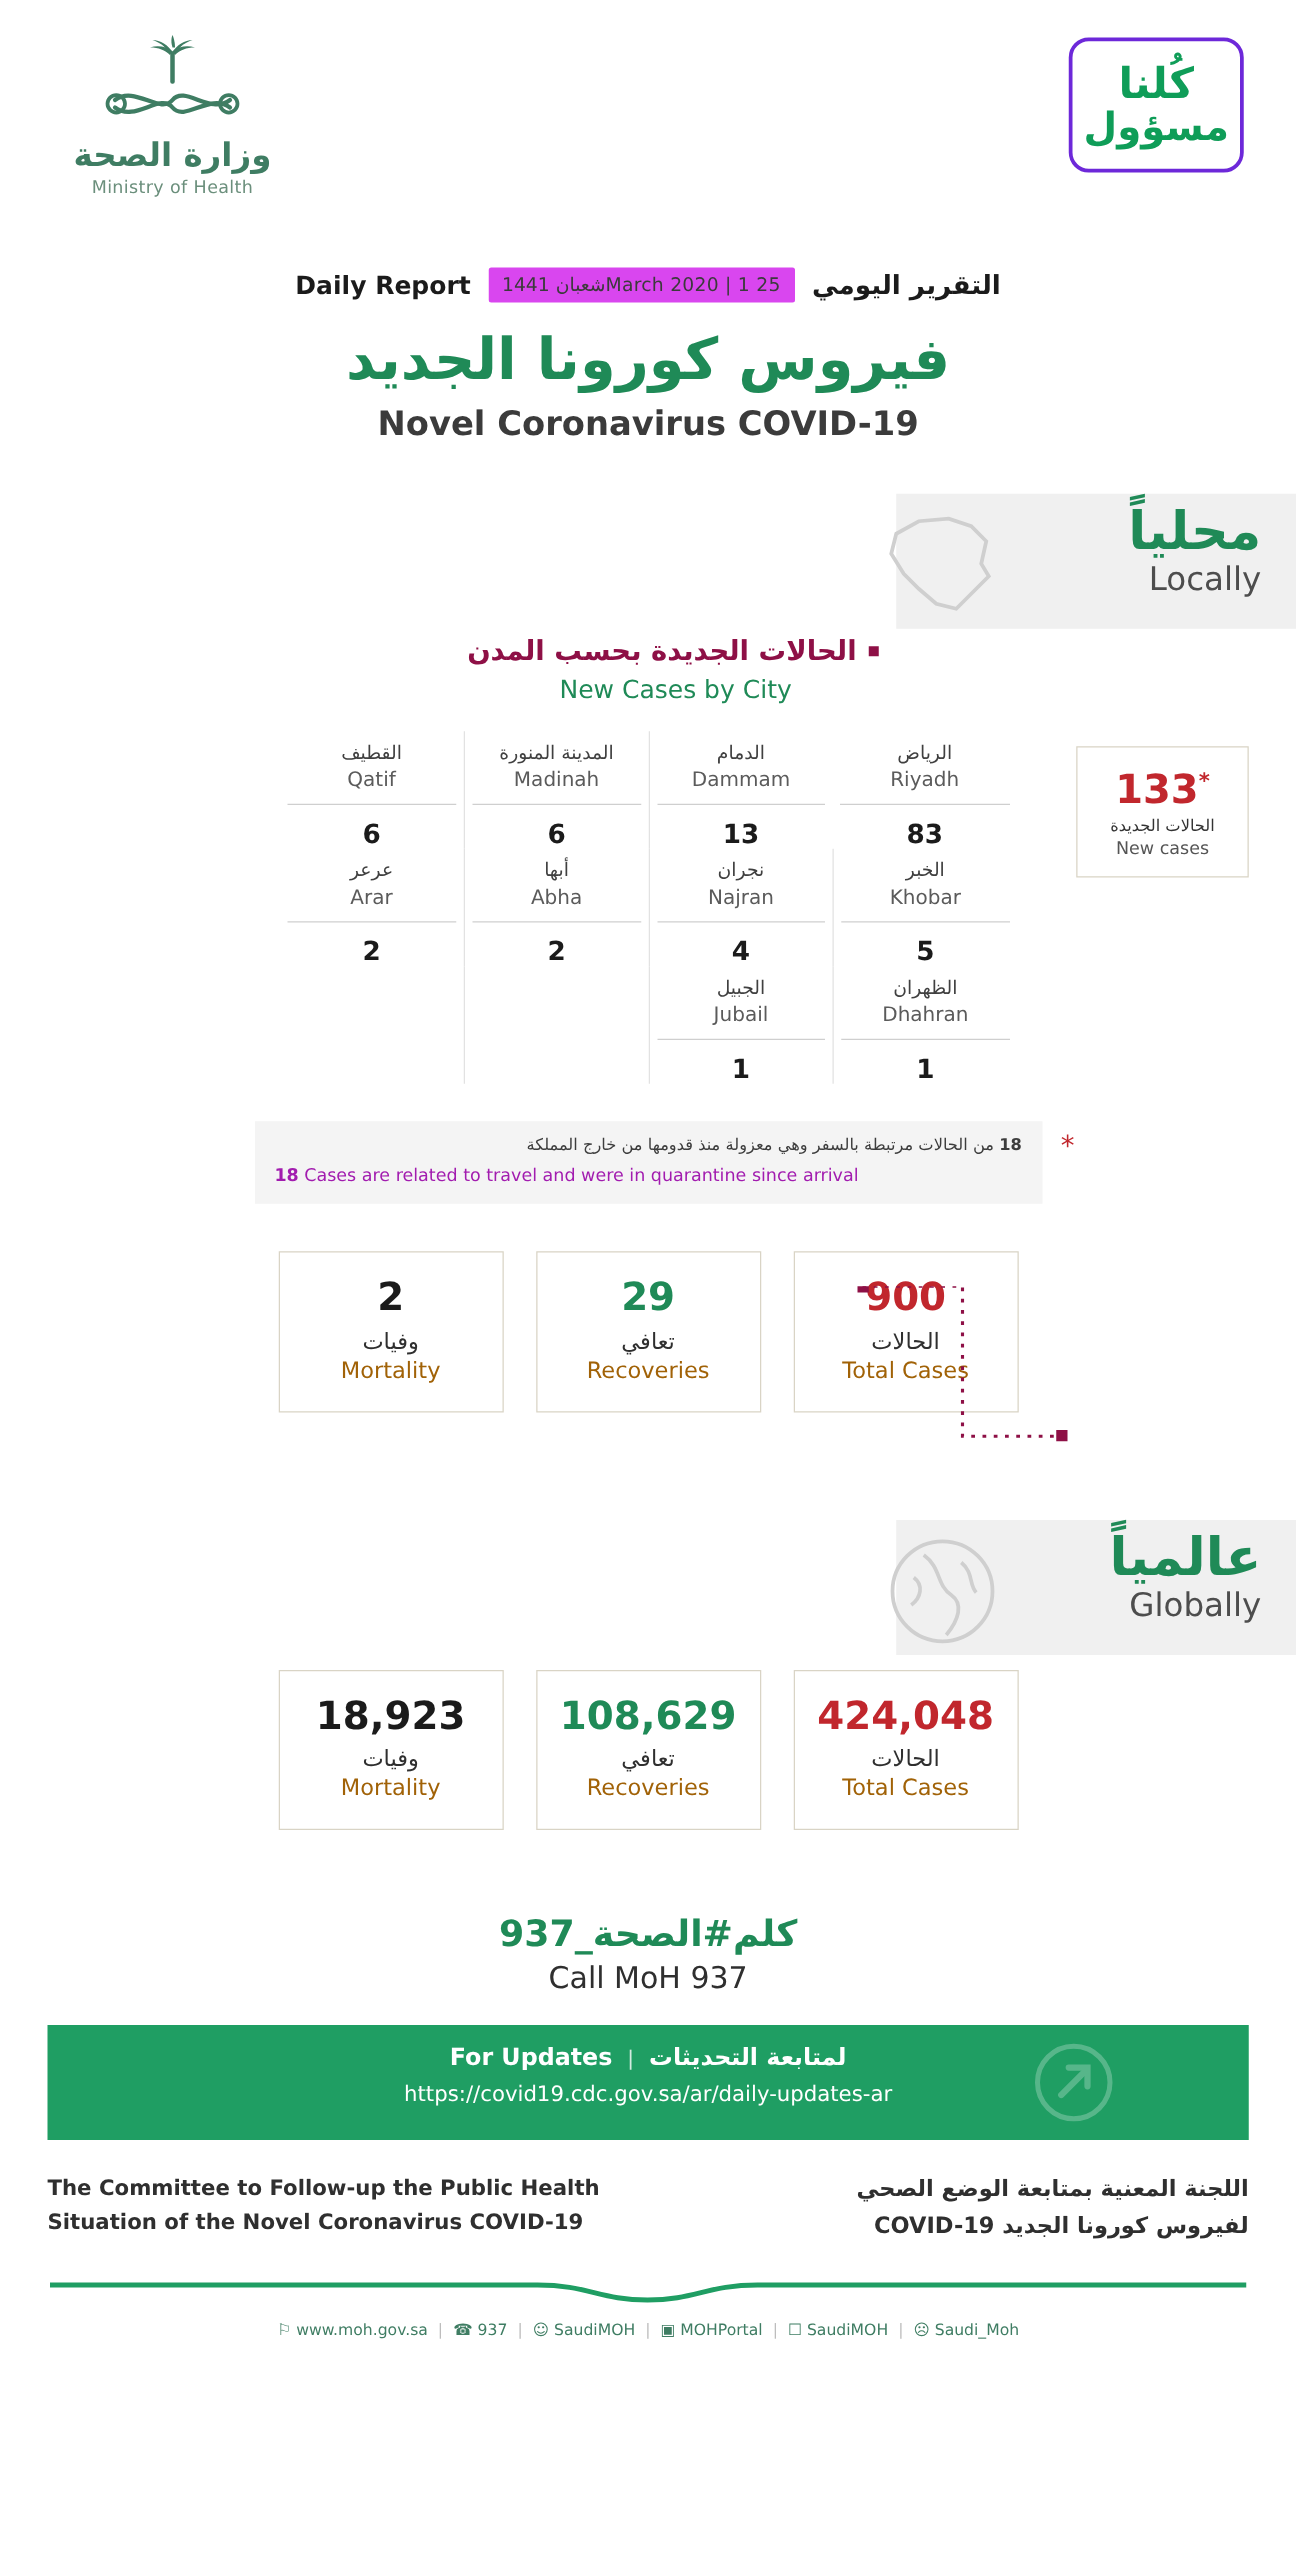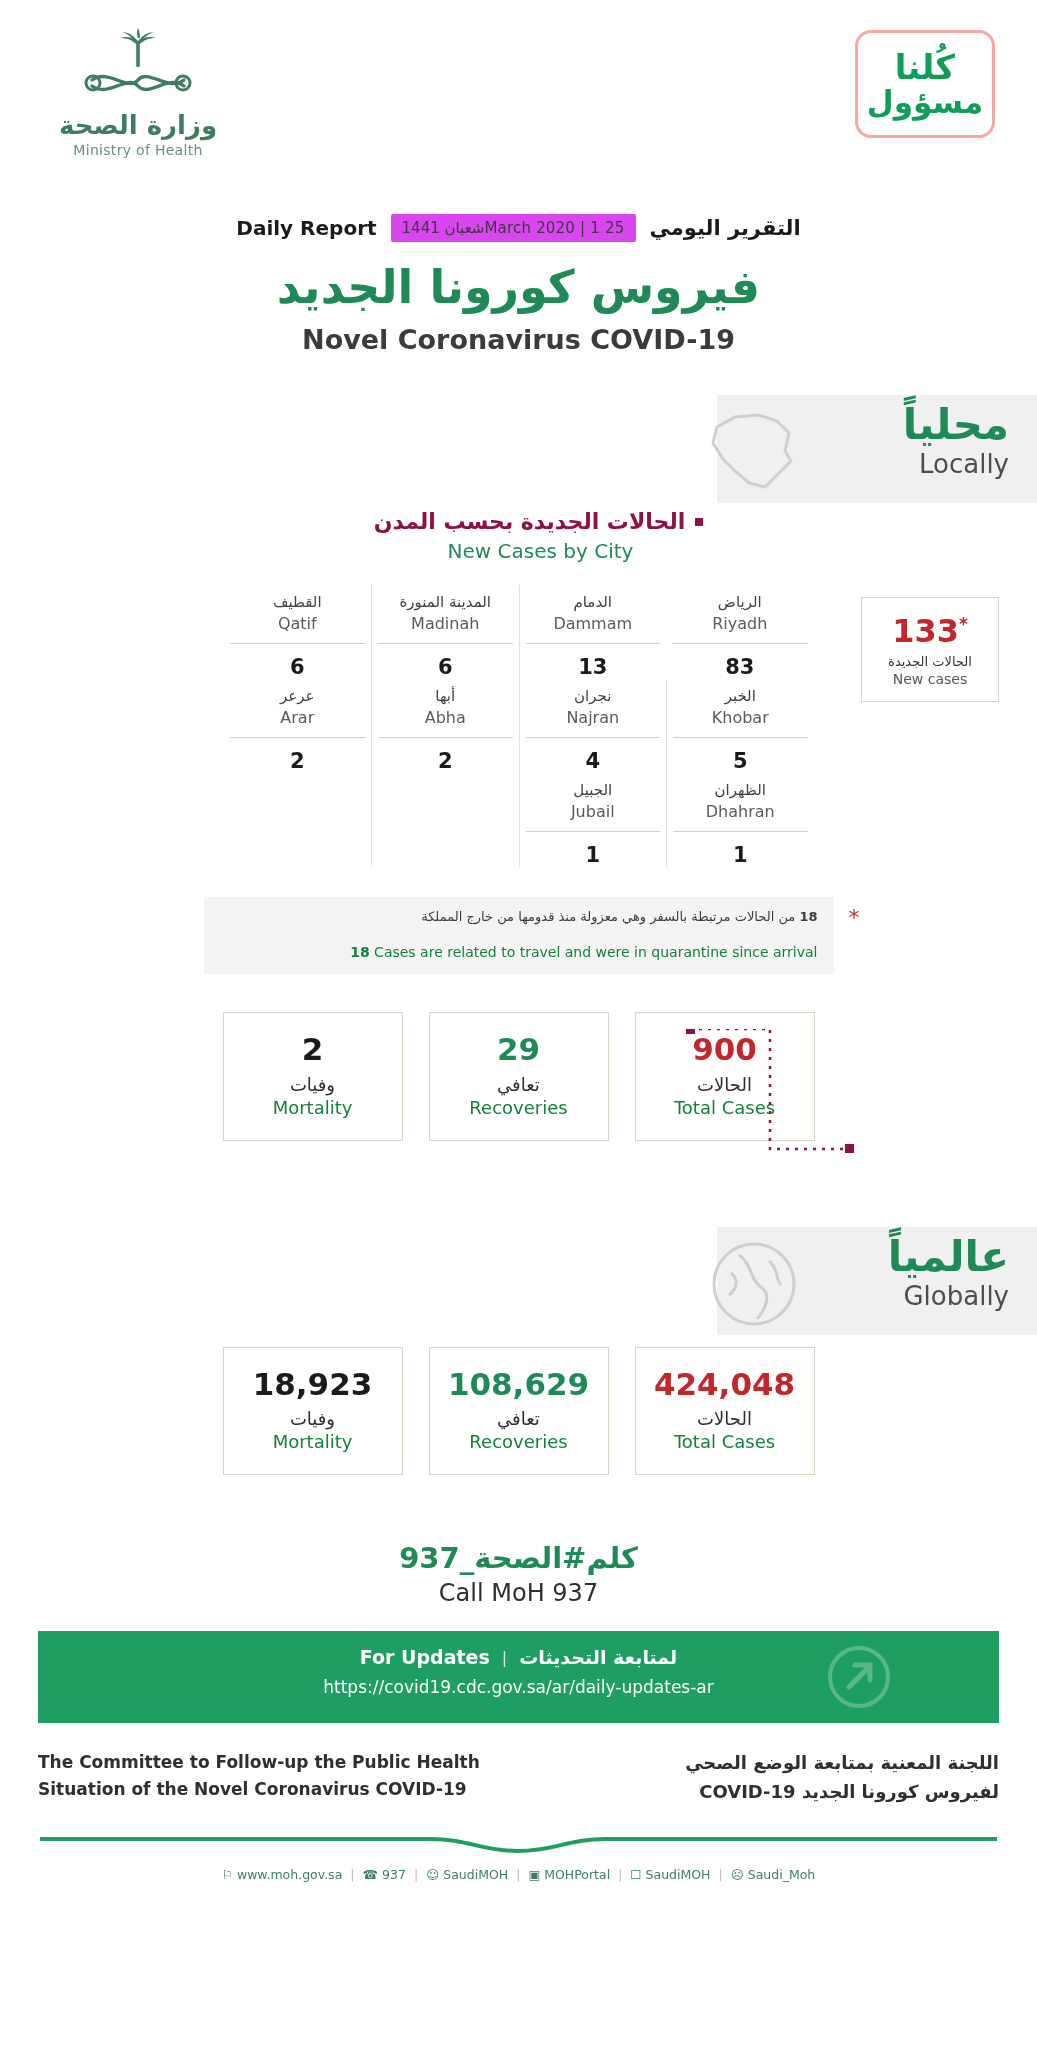--- a/index.html
+++ b/index.html
@@ -20,21 +20,21 @@
   .moh-logo svg { display: block; margin: 0 auto; }
   .moh-ar {
     font-size: 26px; color: #3f7d63; font-weight: bold; margin-top: 4px;
     letter-spacing: 0.5px;
   }
   .moh-en { font-size: 14px; color: #6b8f7c; margin-top: 2px; letter-spacing: 0.3px; }
 
   .kullona {
     position: absolute; right: 42px; top: 30px;
     width: 140px; height: 108px;
-    border: 3px solid #fca5a5; border-radius: 16px;
+    border: 3px solid #6d28d9; border-radius: 16px;
     display: flex; align-items: center; justify-content: center;
   }
   .kullona-inner { text-align: center; color: #0f9d58; line-height: 1.05; }
   .kullona-1 { font-size: 34px; font-weight: bold; }
   .kullona-2 { font-size: 31px; font-weight: bold; }
 
   
   .report-line {
     position: relative; text-align: center; width: 100%;
     margin-top: 14px; height: 30px;
@@ -122,35 +122,35 @@
   
   .note {
     width: 630px; margin: 30px auto 0 auto; background: #f4f4f4;
     padding: 12px 16px 14px 16px; position: relative;
   }
   .note .star {
     position: absolute; right: -26px; top: 8px; color: #c1272d; font-size: 22px;
   }
   .note-ar { font-size: 13px; color: #3d3d3d; text-align: right; direction: rtl; }
   .note-ar b { font-weight: bold; }
-  .note-en { font-size: 14px; color: #15803d; text-align: right; margin-top: 20px; }
+  .note-en { font-size: 14px; color: #a21caf; text-align: left; margin-top: 9px; }
   .note-en b { font-weight: bold; }
 
   
   .stat-row {
     width: 660px; margin: 38px auto 0 auto;
     display: flex; justify-content: center; gap: 26px; direction: rtl;
   }
   .stat-box {
     width: 180px; border: 1px solid #d9d4c5; background: #fff;
     padding: 20px 8px 22px 8px; text-align: center;
   }
   .stat-num { font-size: 31px; font-weight: bold; line-height: 1.05; }
   .stat-ar { font-size: 18px; color: #2f2f2f; margin-top: 8px; direction: rtl; }
-  .stat-en { font-size: 18px; color: #15803d; margin-top: 2px; }
+  .stat-en { font-size: 18px; color: #a16207; margin-top: 2px; }
   .c-red { color: #c1272d; }
   .c-green { color: #1f8a57; }
   .c-dark { color: #1b1b1b; }
 
   
   .call { text-align: center; margin-top: 66px; }
   .call-ar {
     font-size: 29px; font-weight: bold; color: #1f8a57; direction: rtl;
   }
   .call-en { font-size: 24px; color: #2f2f2f; margin-top: 4px; }

